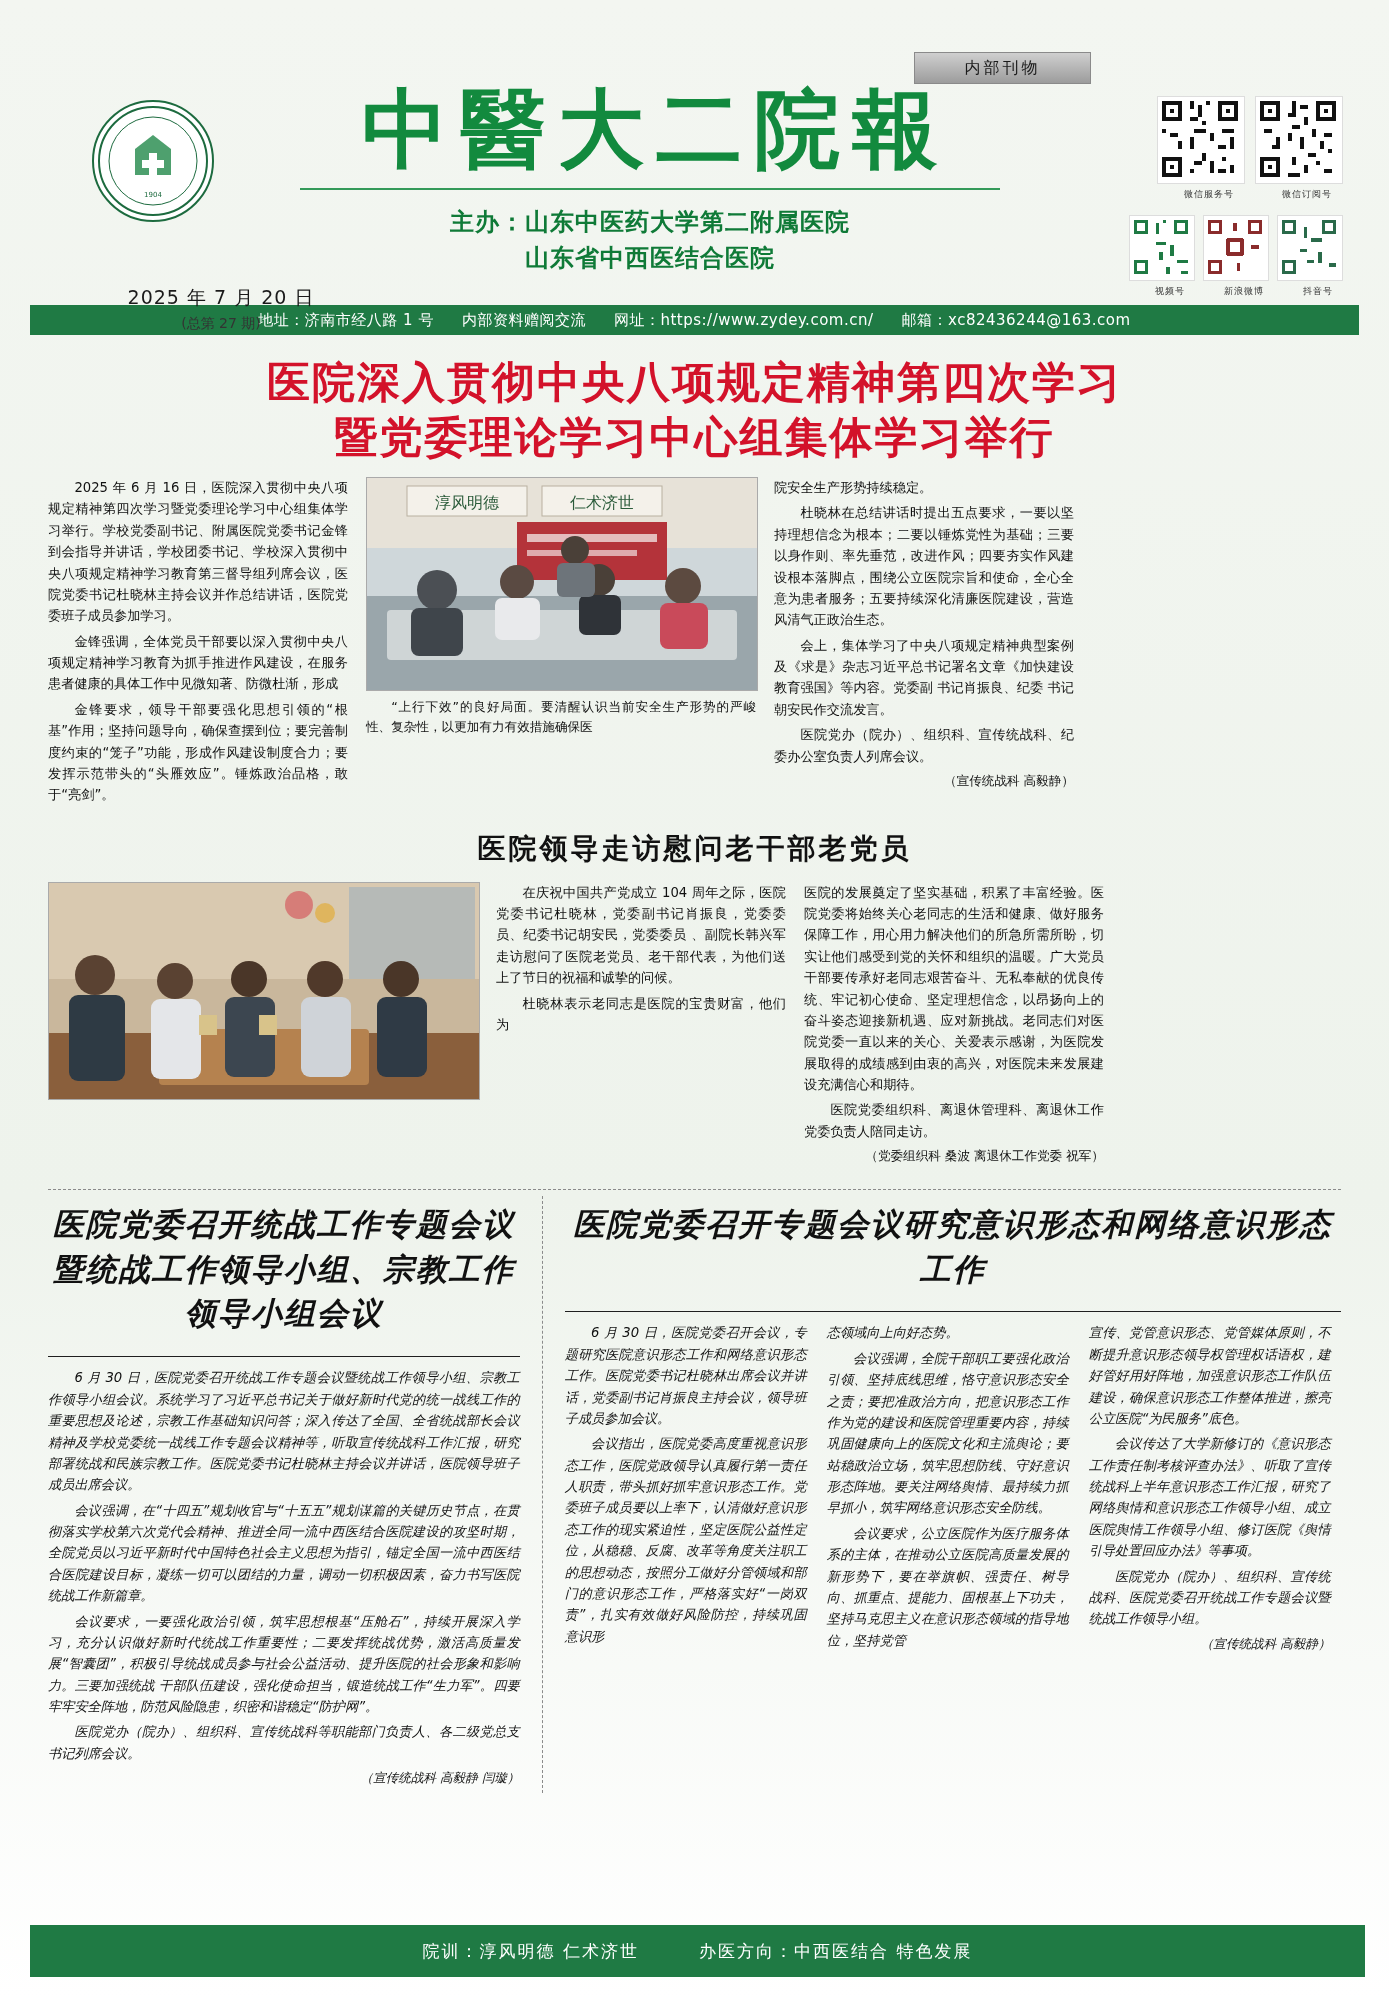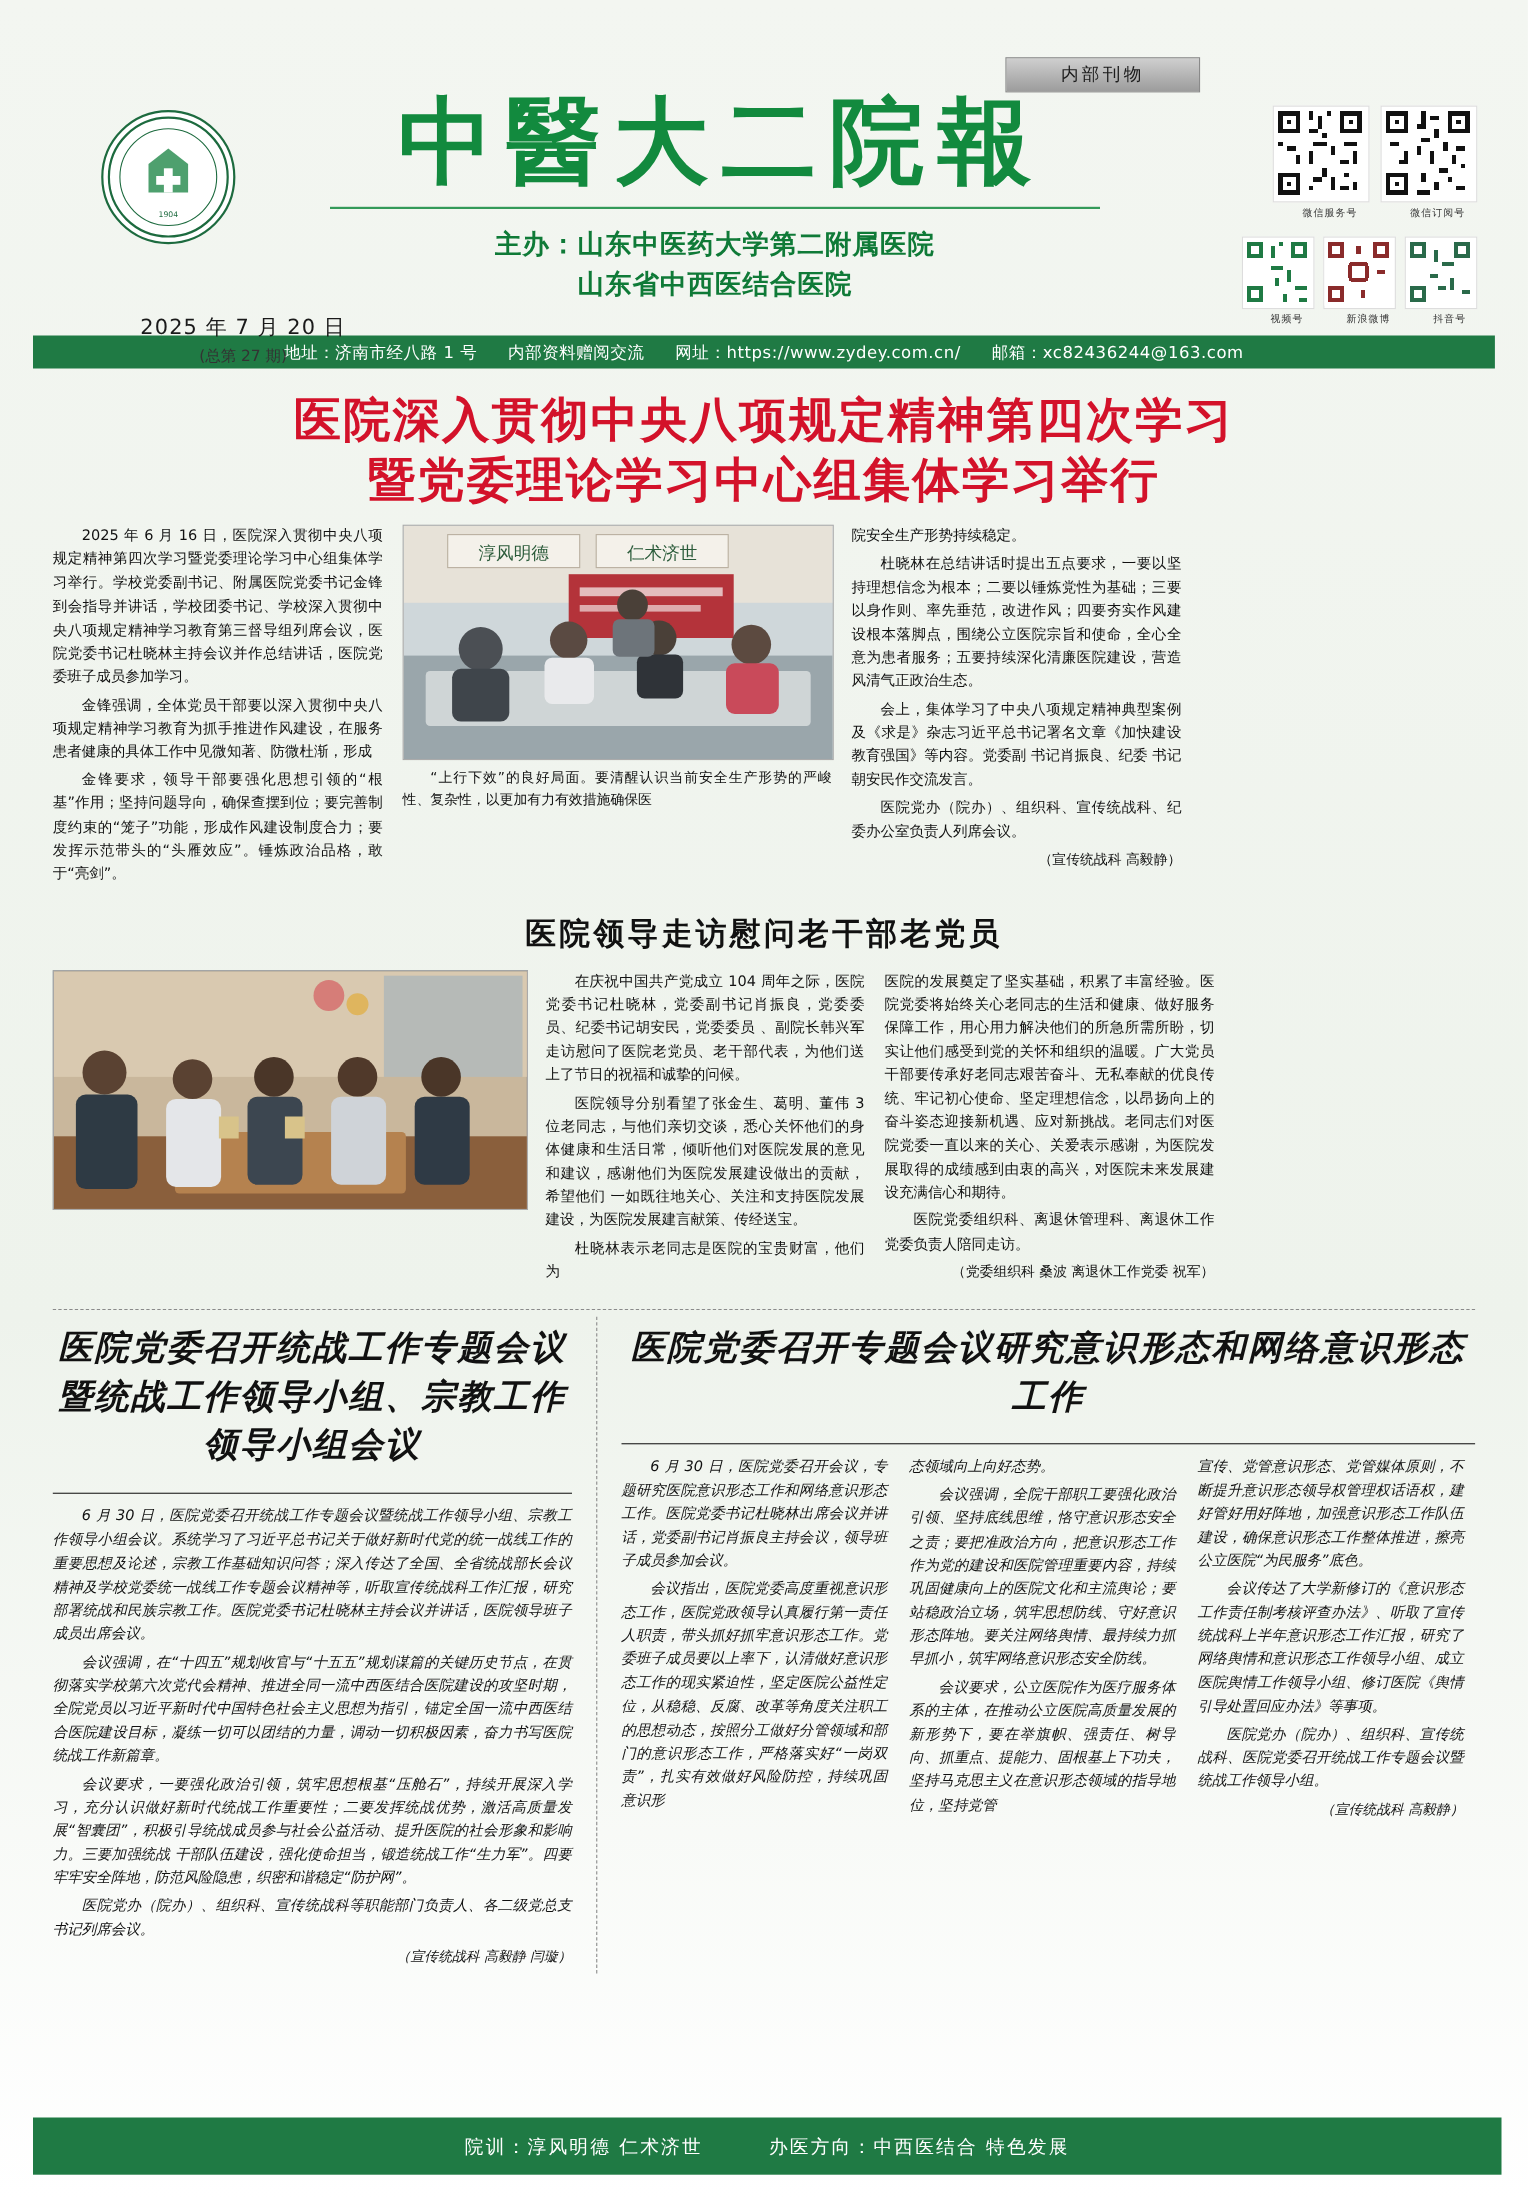--- a/index.html
+++ b/index.html
@@ -409,21 +409,20 @@
             <rect x="252" y="114" width="50" height="80" rx="9" fill="#cfd3d8"></rect>
           <circle cx="352" cy="96" r="18" fill="#4a3628"></circle>
             <rect x="328" y="114" width="50" height="80" rx="9" fill="#2f3a45"></rect>
           <rect x="150" y="132" width="18" height="20" fill="#d8c38a"></rect>
             <rect x="210" y="132" width="18" height="20" fill="#d8c38a"></rect>
         </svg>
       </div>
     </div>
     <div class="col c2">
       <p>在庆祝中国共产党成立 104 周年之际，医院党委书记杜晓林，党委副书记肖振良，党委委员、纪委书记胡安民，党委委员 、副院长韩兴军走访慰问了医院老党员、老干部代表，为他们送上了节日的祝福和诚挚的问候。</p>
-      <p>医院领导分别看望了张金生、葛明、董伟 3 位老同志，与他们亲切交谈，悉心关怀他们的身体健康和生活日常，倾听他们对医院发展的意见和建议，感谢他们为医院发展建设做出的贡献，希望他们 一如既往地关心、关注和支持医院发展建设，为医院发展建言献策、传经送宝。</p>
       <p>杜晓林表示老同志是医院的宝贵财富，他们为</p>
     </div>
     <div class="col c3">
       <p style="text-indent:0">医院的发展奠定了坚实基础，积累了丰富经验。医院党委将始终关心老同志的生活和健康、做好服务保障工作，用心用力解决他们的所急所需所盼，切实让他们感受到党的关怀和组织的温暖。广大党员干部要传承好老同志艰苦奋斗、无私奉献的优良传统、牢记初心使命、坚定理想信念，以昂扬向上的奋斗姿态迎接新机遇、应对新挑战。老同志们对医院党委一直以来的关心、关爱表示感谢，为医院发展取得的成绩感到由衷的高兴，对医院未来发展建设充满信心和期待。</p>
       <p>医院党委组织科、离退休管理科、离退休工作党委负责人陪同走访。</p>
       <p class="sign">（党委组织科  桑波  离退休工作党委  祝军）</p>
     </div>
   </div>
 
   <hr class="hr-dot">

